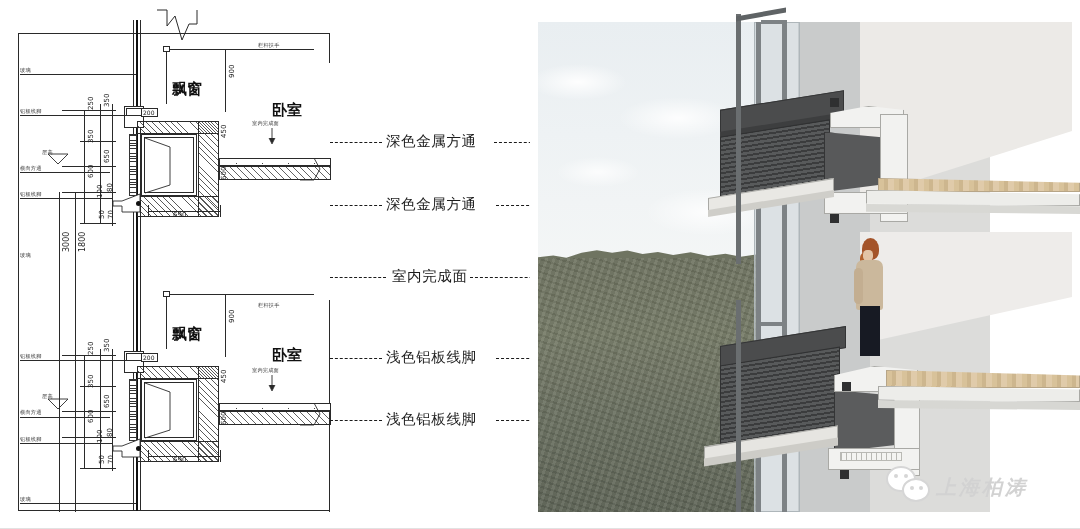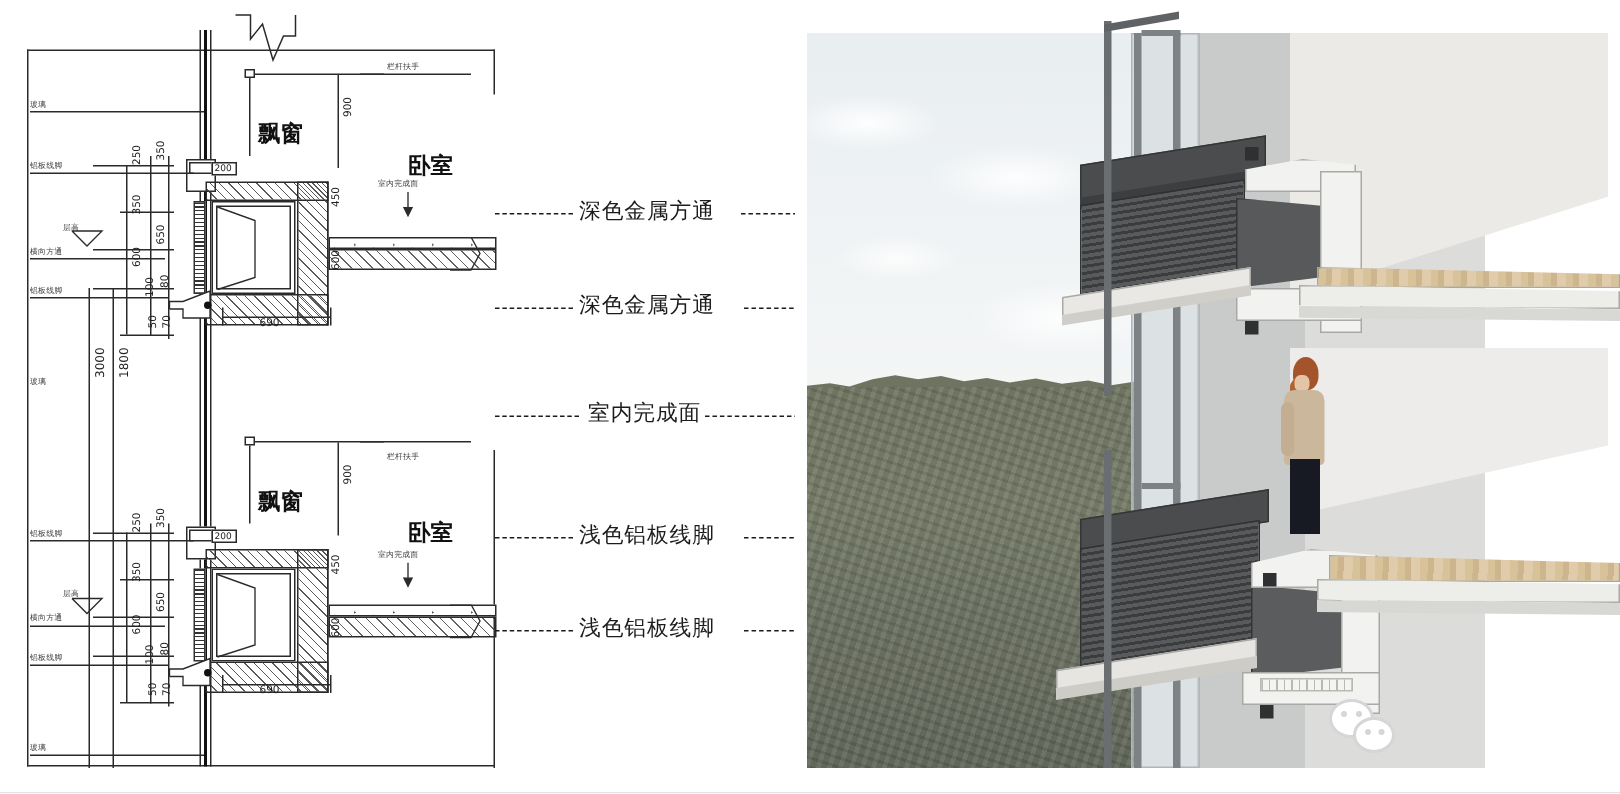--- a/index.html
+++ b/index.html
@@ -452,16 +452,17 @@
     <div class="abs" style="left:206px;top:14px;width:5px;height:250px;background:#6a6e70;"></div>
     <div class="abs" style="left:206px;top:12px;width:50px;height:5px;background:#5f6365;transform:skewY(-10deg);"></div>
     <div class="abs" style="left:206px;top:300px;width:5px;height:212px;background:#6a6e70;"></div>
 
     <div class="wm-bubble" style="left:356px;top:466px;width:30px;height:26px;"></div>
     <div class="wm-dot" style="left:364px;top:474px;width:4px;height:4px;"></div>
     <div class="wm-dot" style="left:374px;top:474px;width:4px;height:4px;"></div>
     <div class="wm-bubble" style="left:372px;top:478px;width:28px;height:24px;"></div>
     <div class="wm-dot" style="left:380px;top:486px;width:4px;height:4px;"></div>
     <div class="wm-dot" style="left:389px;top:486px;width:4px;height:4px;"></div>
+    <div class="wm-text" style="left:406px;top:474px;">上海柏涛</div>
   </div>
 
   <div class="bottomrule"></div>
 </div>
 
 </body></html>

